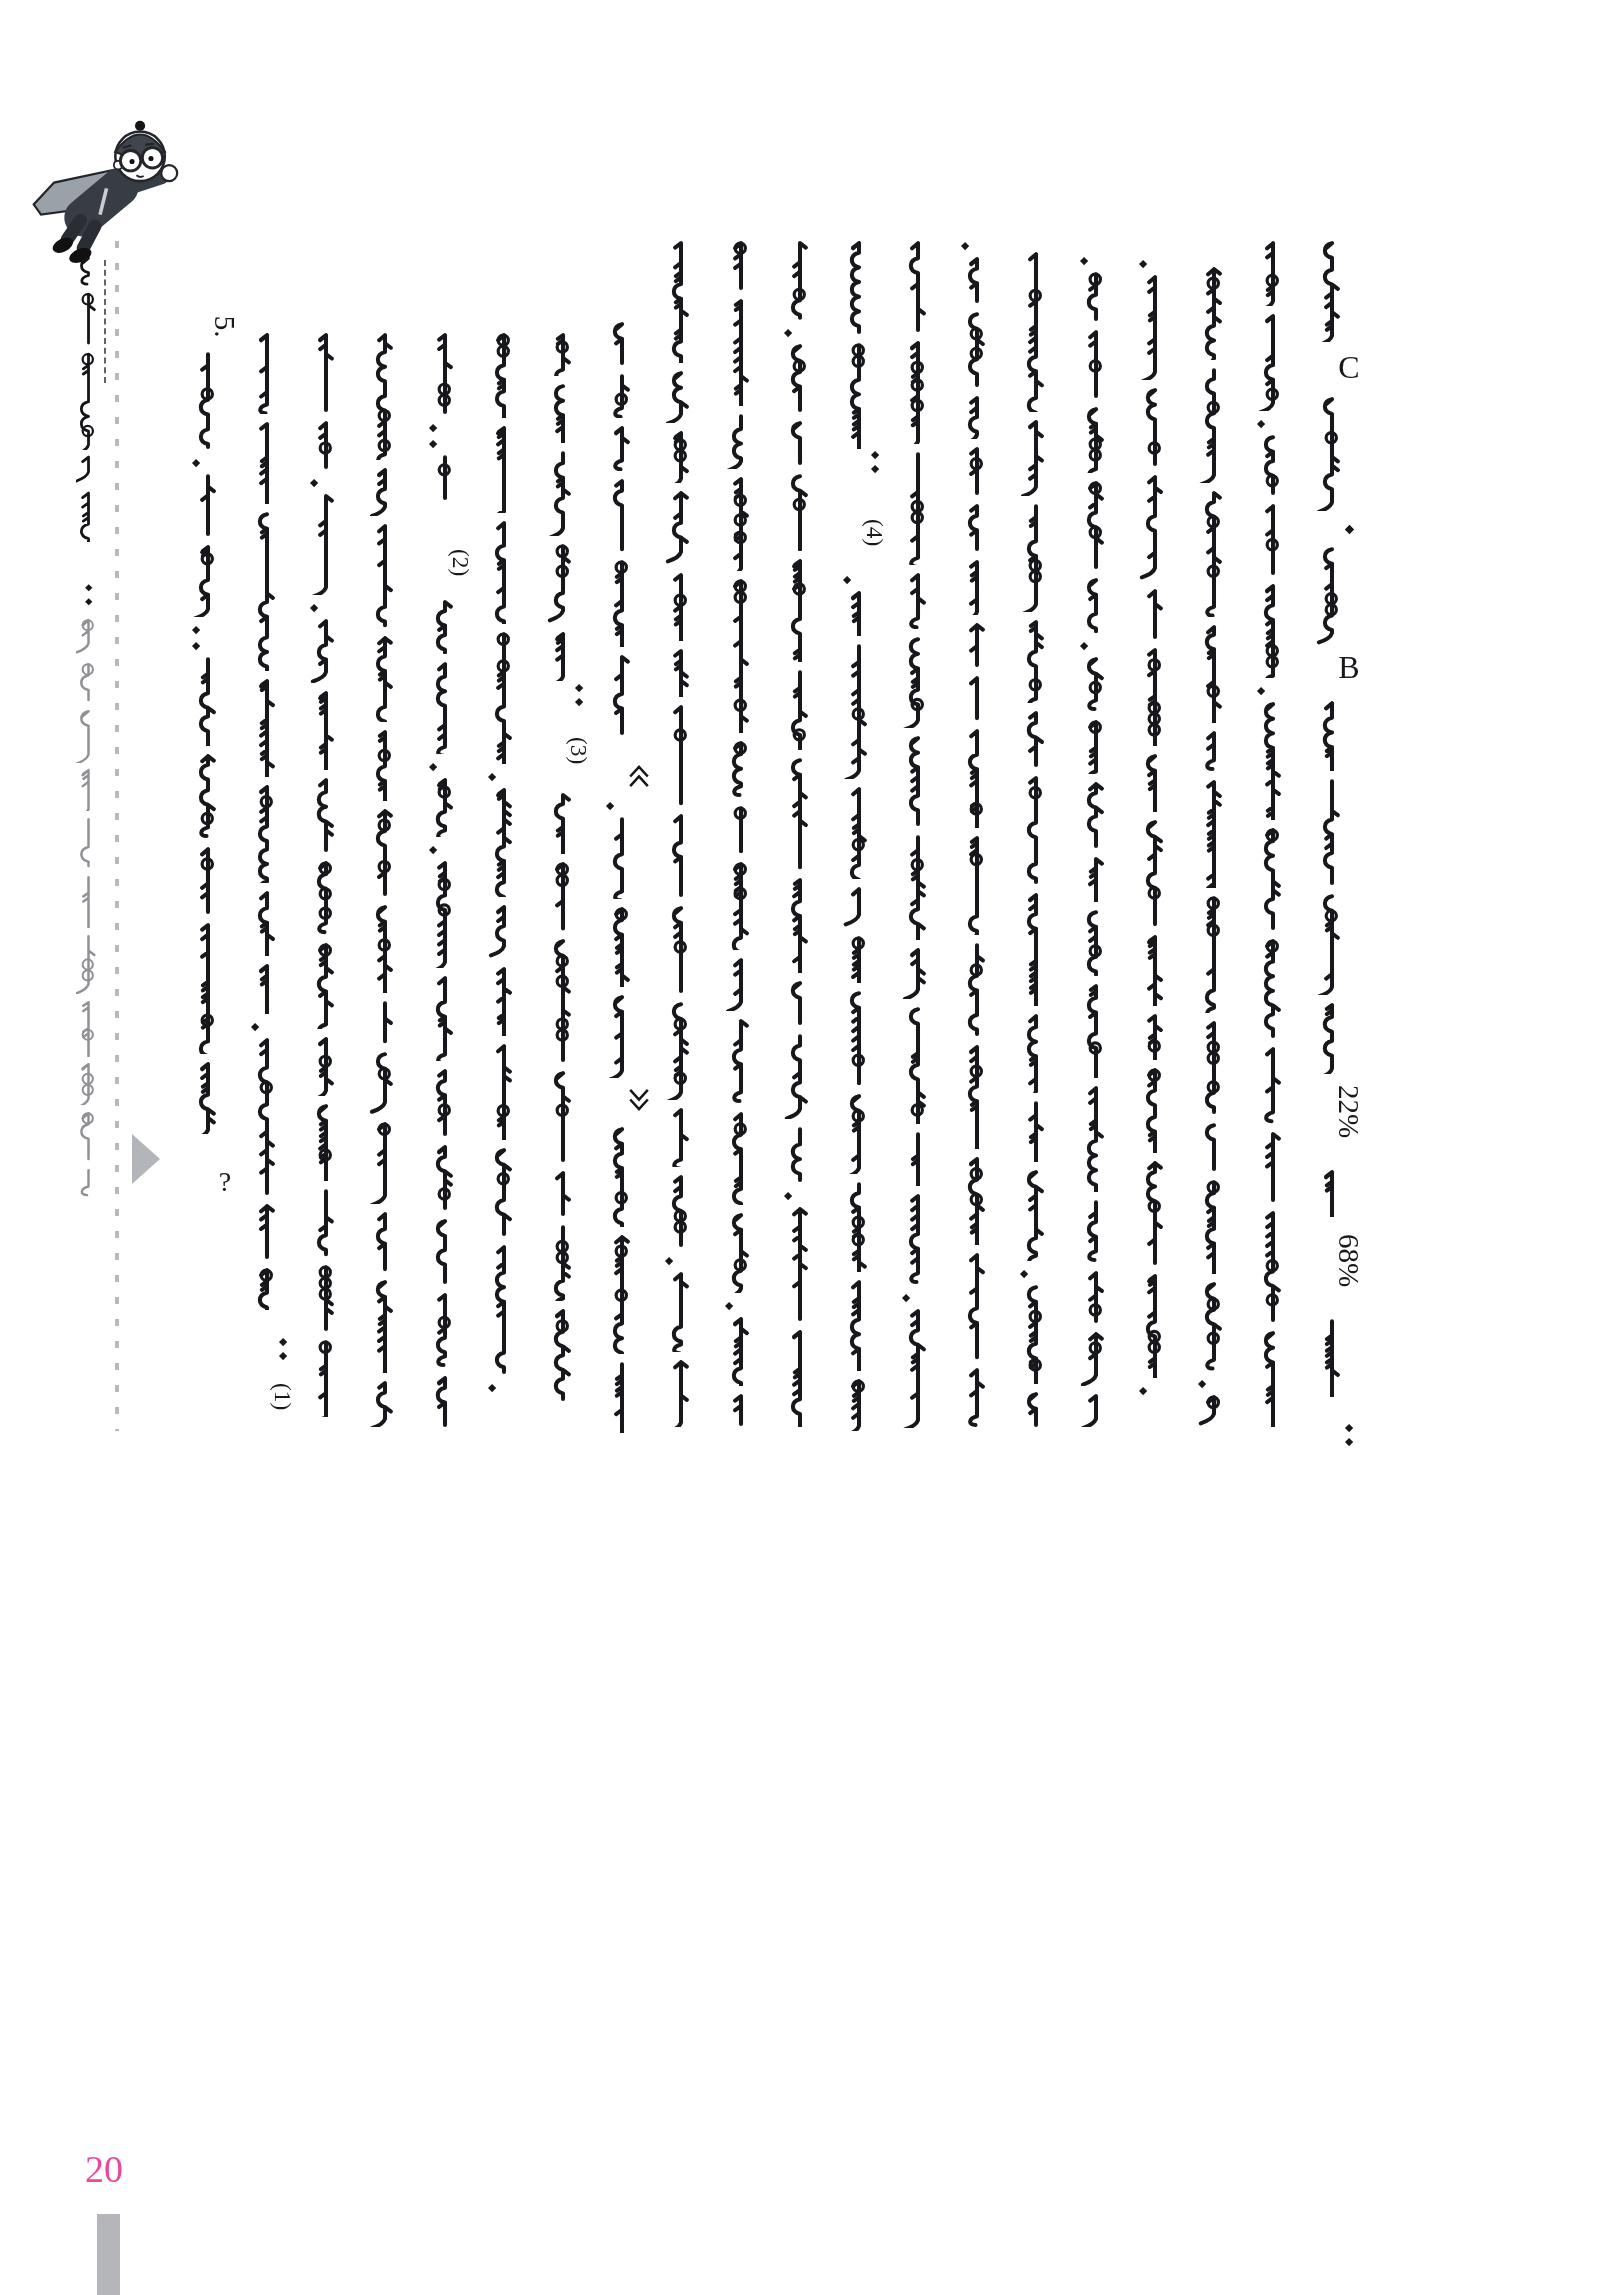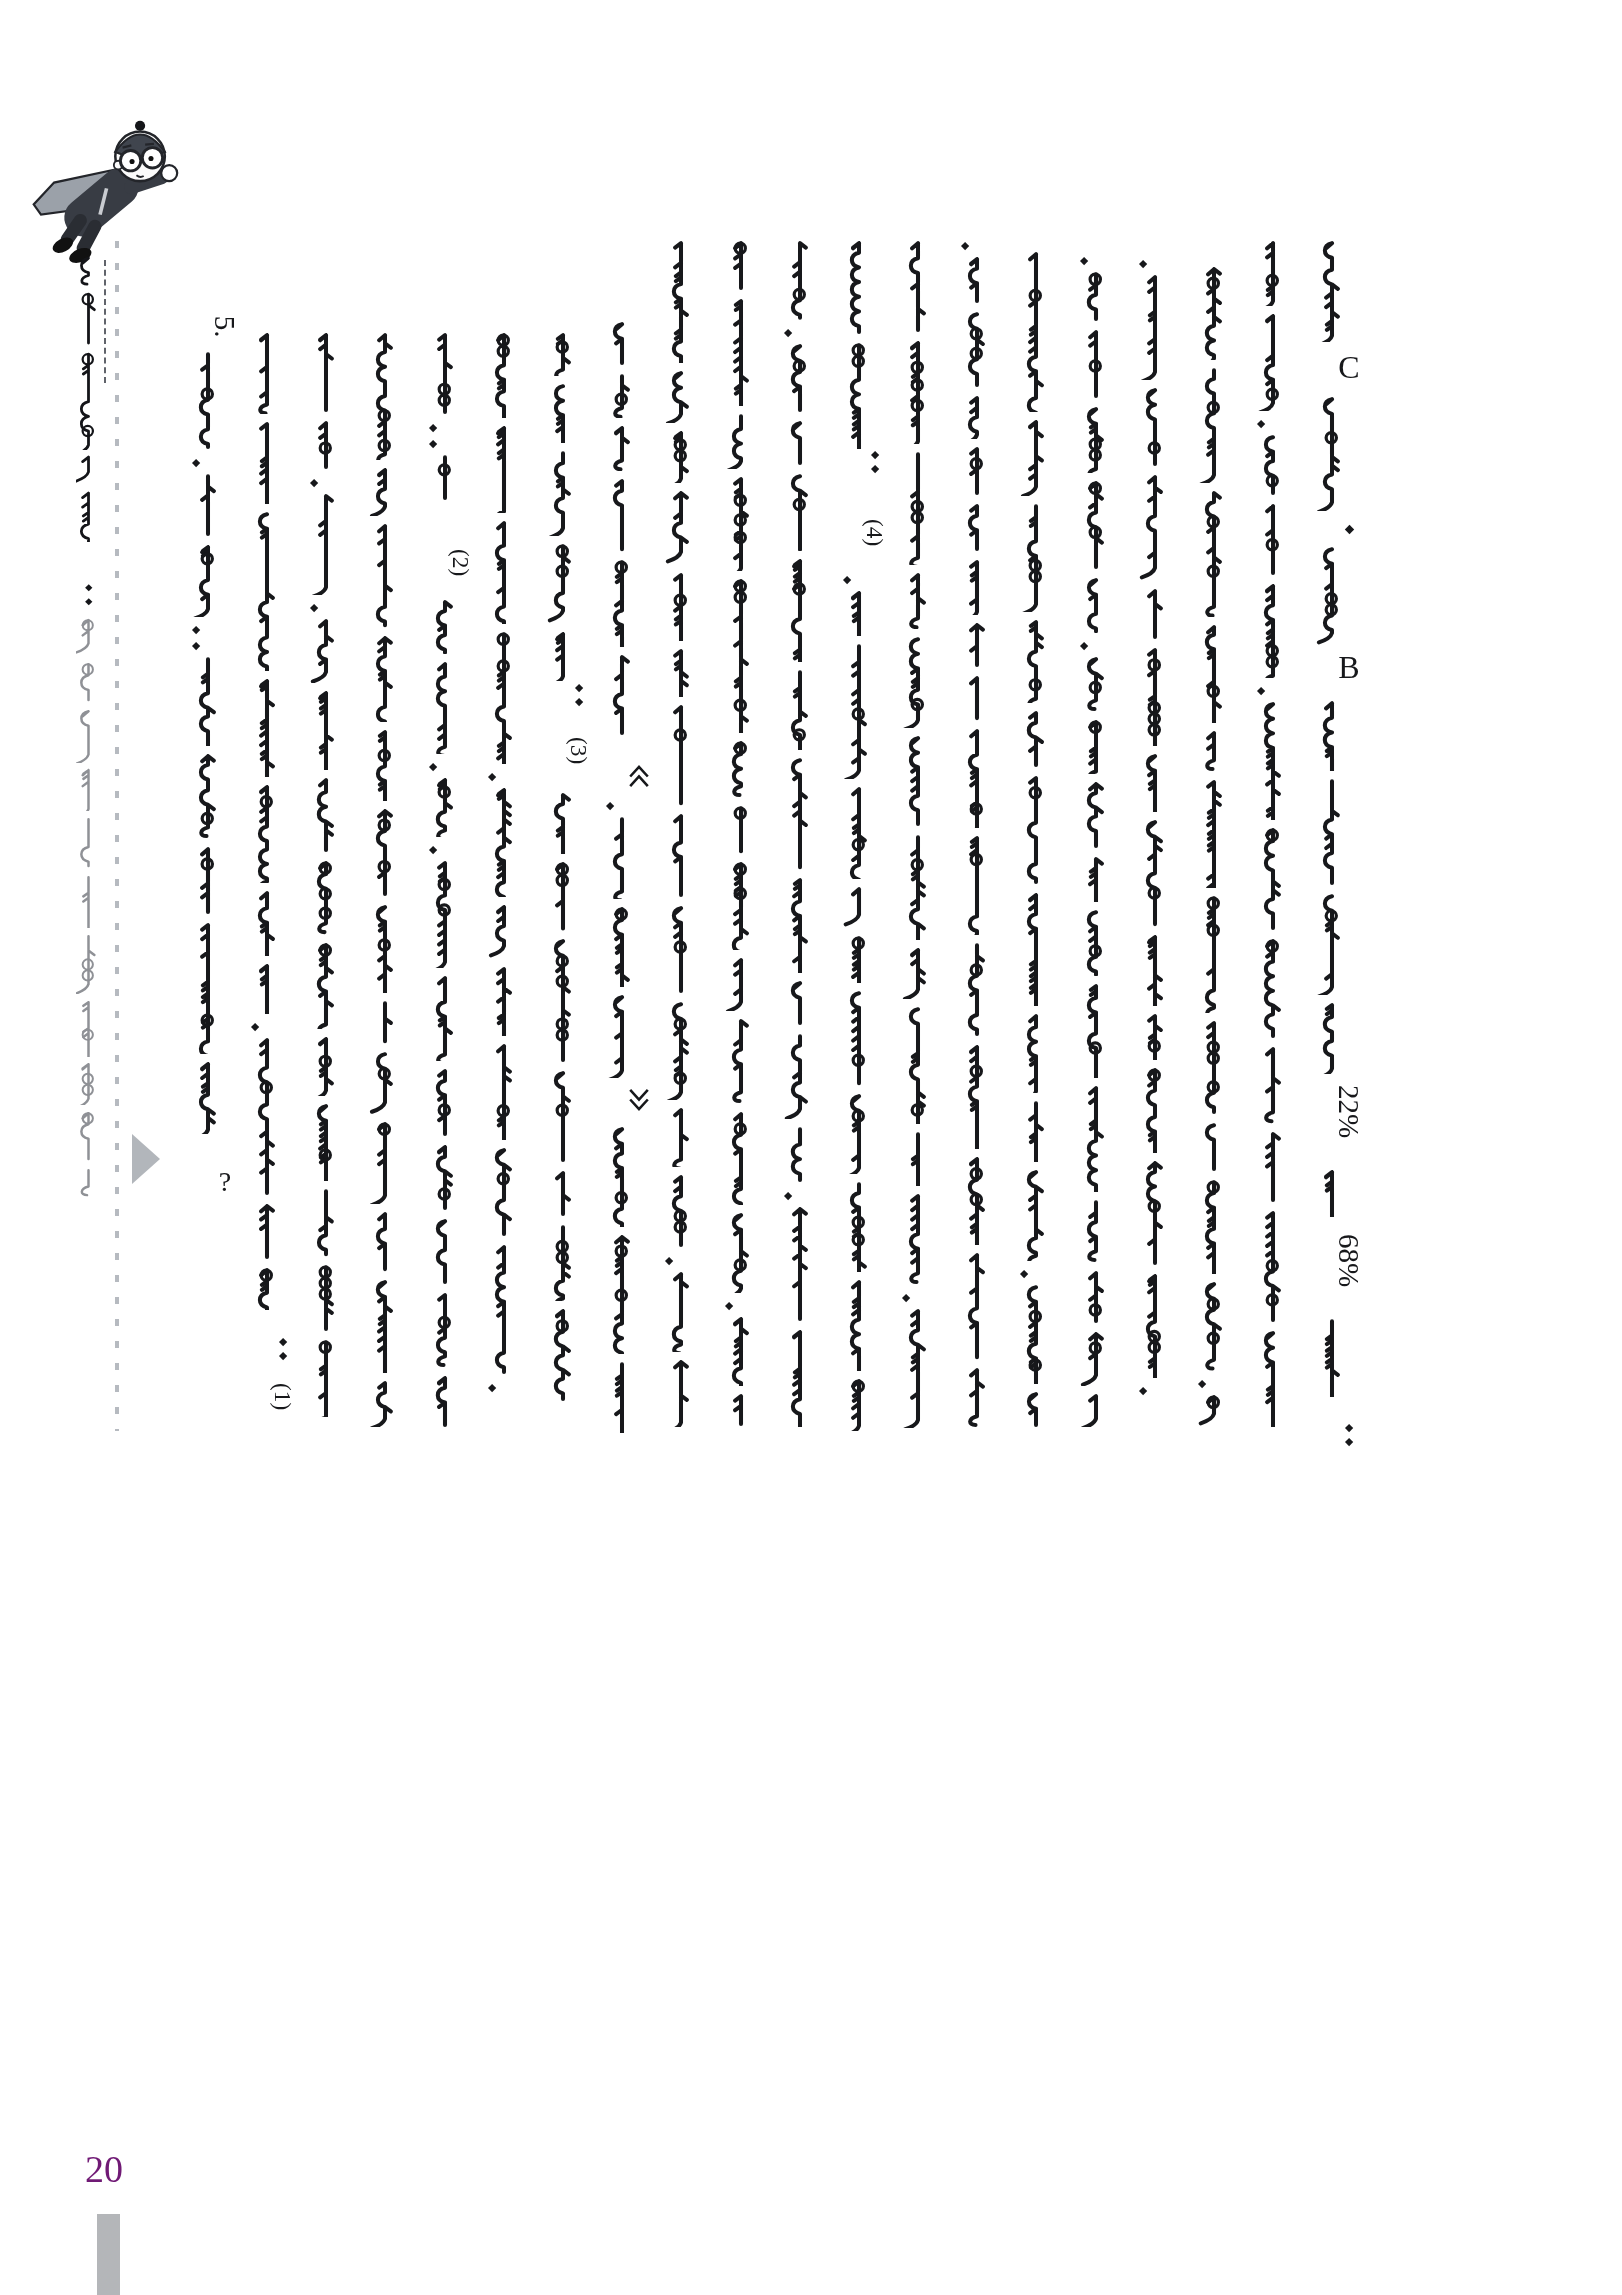--- a/index.html
+++ b/index.html
@@ -8,21 +8,21 @@
   .abs{position:absolute;}
   .mword{display:block;}
   .col{position:absolute;width:34px;}
   .tok{position:absolute;display:flex;align-items:center;justify-content:center;color:#17181b;}
   .tok span{white-space:nowrap;font-family:"Liberation Serif", serif;line-height:1;}
   .tok.rot span{transform:rotate(90deg);}
   .dotline{position:absolute;width:4.4px;
      background:repeating-linear-gradient(180deg,#b6bac0 0 6.6px, transparent 6.6px 22px);}
   .tri{position:absolute;width:0;height:0;border-top:25px solid transparent;
        border-bottom:25px solid transparent;border-left:28px solid #b2b6bb;}
-  .pagenum{position:absolute;font-family:"Liberation Serif", serif;font-size:38px;color:#701a75;}
+  .pagenum{position:absolute;font-family:"Liberation Serif", serif;font-size:38px;color:#ec4899;}
   .fbar{position:absolute;background:#b4b6b9;}
   .emph{position:absolute;border-left:2.2px dashed #60636a;width:0;}
 </style>
 </head>
 <body>
 
 <div class="page">
 
   <svg class="abs" style="left:29px;top:117px;" width="150" height="153" viewBox="0 0 205 210">
     <polygon points="118,72 34,90 6,120 16,134 68,127 116,100" fill="#9ba1a9" stroke="#23252a" stroke-width="3"></polygon>

